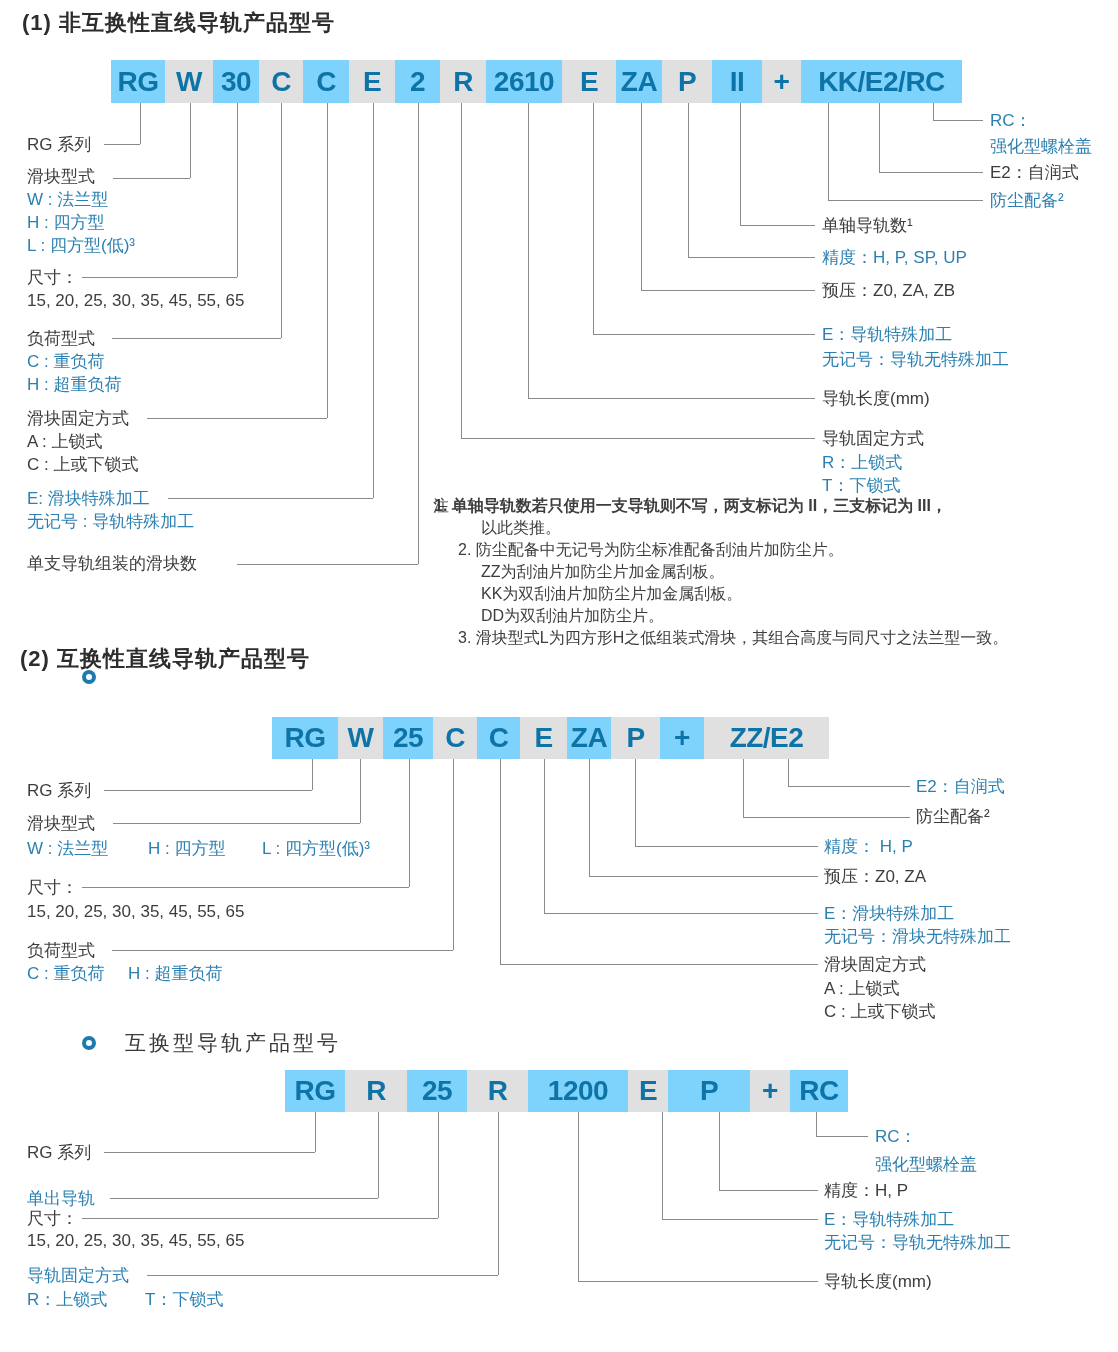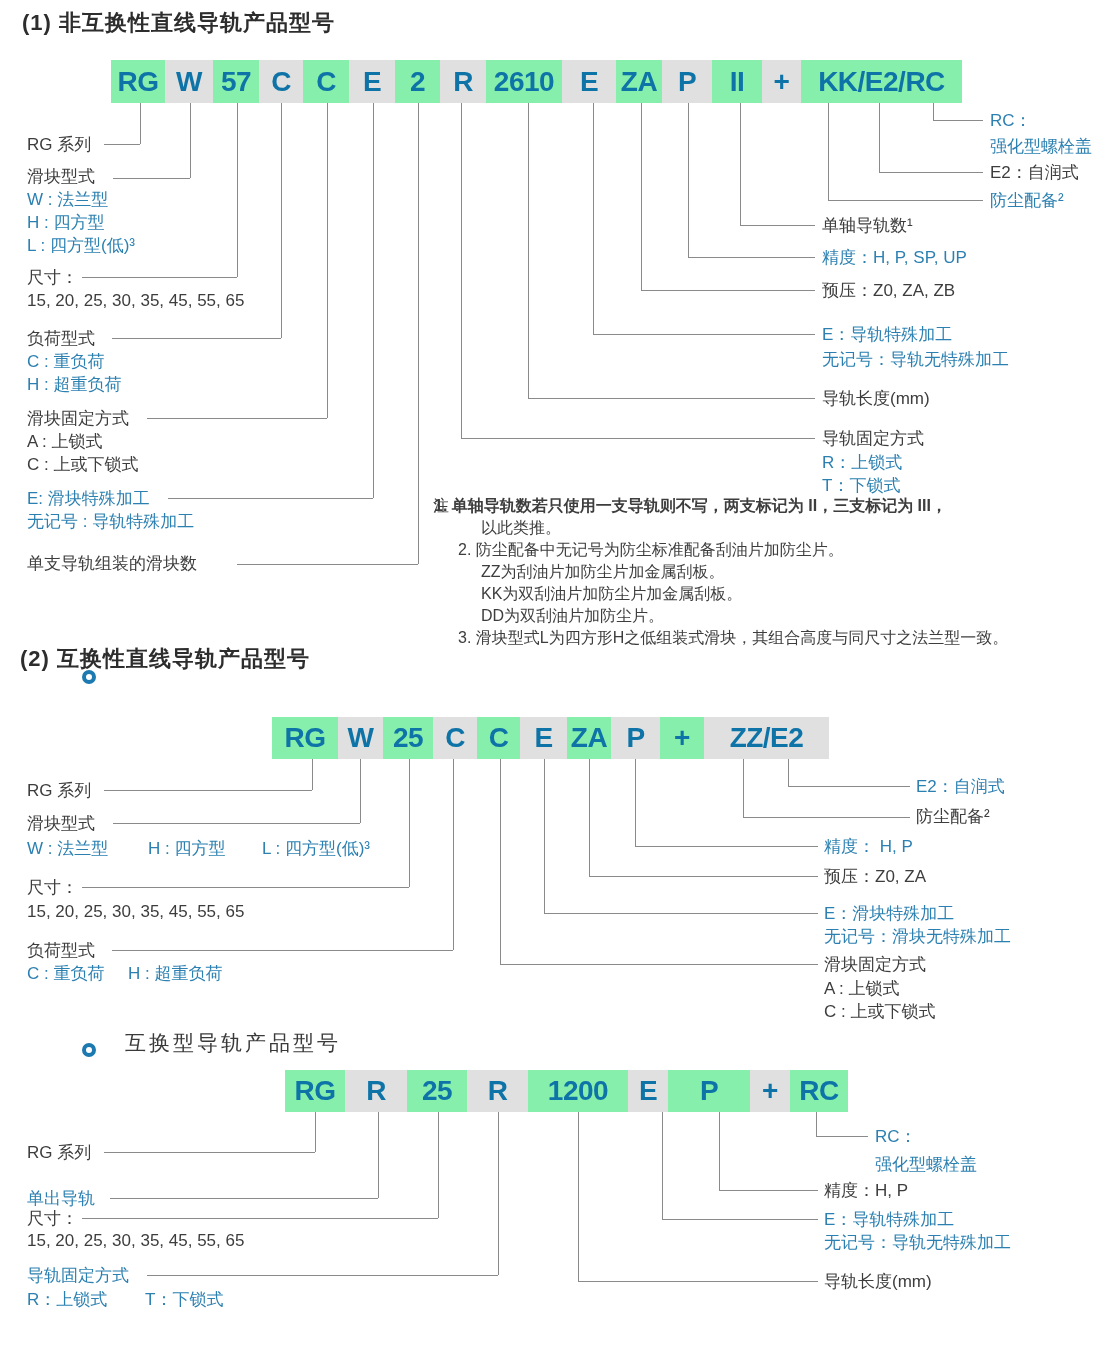--- a/index.html
+++ b/index.html
@@ -5,48 +5,48 @@
   html,body{margin:0;padding:0;background:#ffffff;}
   .page{position:relative;width:1118px;height:1352px;background:#ffffff;overflow:hidden;
         font-family:"Liberation Sans","DejaVu Sans",sans-serif;}
   .sec-title{position:absolute;font-size:22px;font-weight:bold;color:#2d2d2d;letter-spacing:1px;white-space:nowrap;}
   .subsec{position:absolute;display:flex;align-items:center;white-space:nowrap;}
   .ring{display:inline-block;width:14px;height:14px;border:4px solid #1d7ab0;border-radius:50%;box-sizing:border-box;}
   .subsec .txt{font-size:21px;color:#3a3a3a;letter-spacing:3px;margin-left:29px;}
   .strip{position:absolute;display:flex;}
   .seg{height:100%;display:flex;align-items:center;justify-content:center;
        font-weight:bold;font-size:28px;color:#0e73a7;letter-spacing:-0.5px;}
-  .seg.L{background:#86efac;}
+  .seg.L{background:#7dd3fc;}
   .seg.D{background:#e0e0e0;}
   .line{position:absolute;background:#8a8a8a;}
   .lbl{position:absolute;font-size:17px;line-height:18px;white-space:nowrap;}
   .lbl.blue{color:#2c80b1;}
   .lbl.black{color:#3d3d3d;}
   .note{position:absolute;font-size:16px;line-height:18px;color:#3d3d3d;white-space:nowrap;}
 </style>
 </head>
 <body>
 
 <div class="page">
   <div class="sec-title" id="title-1" style="left: 22px; top: 8px;">(1) 非互换性直线导轨产品型号</div>
   <div class="sec-title" id="title-2" style="left: 20px; top: 644px;">(2) 互换性直线导轨产品型号</div>
 
   <div class="subsec" id="subsec-2" style="left: 82px; top: 670px;">
     <span class="ring"></span>
   </div>
-  <div class="subsec" id="subsec-3" style="left: 82px; top: 1029px; align-items: flex-end;">
+  <div class="subsec" id="subsec-3" style="left: 82px; top: 1029px;">
     <span class="ring"></span>
     <span class="txt">互换型导轨产品型号</span>
   </div>
 
   <div id="diagram-layer">
       <div class="strip" style="left: 111px; top: 60px; height: 43px;">
         <div class="seg L" style="width: 54px;">RG</div>
         <div class="seg D" style="width: 48px;">W</div>
-        <div class="seg L" style="width: 46px;">57</div>
+        <div class="seg L" style="width: 46px;">30</div>
         <div class="seg D" style="width: 44px;">C</div>
         <div class="seg L" style="width: 46px;">C</div>
         <div class="seg D" style="width: 46px;">E</div>
         <div class="seg L" style="width: 45px;">2</div>
         <div class="seg D" style="width: 46px;">R</div>
         <div class="seg L" style="width: 76px;">2610</div>
         <div class="seg D" style="width: 54px;">E</div>
         <div class="seg L" style="width: 46px;">ZA</div>
         <div class="seg D" style="width: 50px;">P</div>
         <div class="seg L" style="width: 50px;">II</div>

